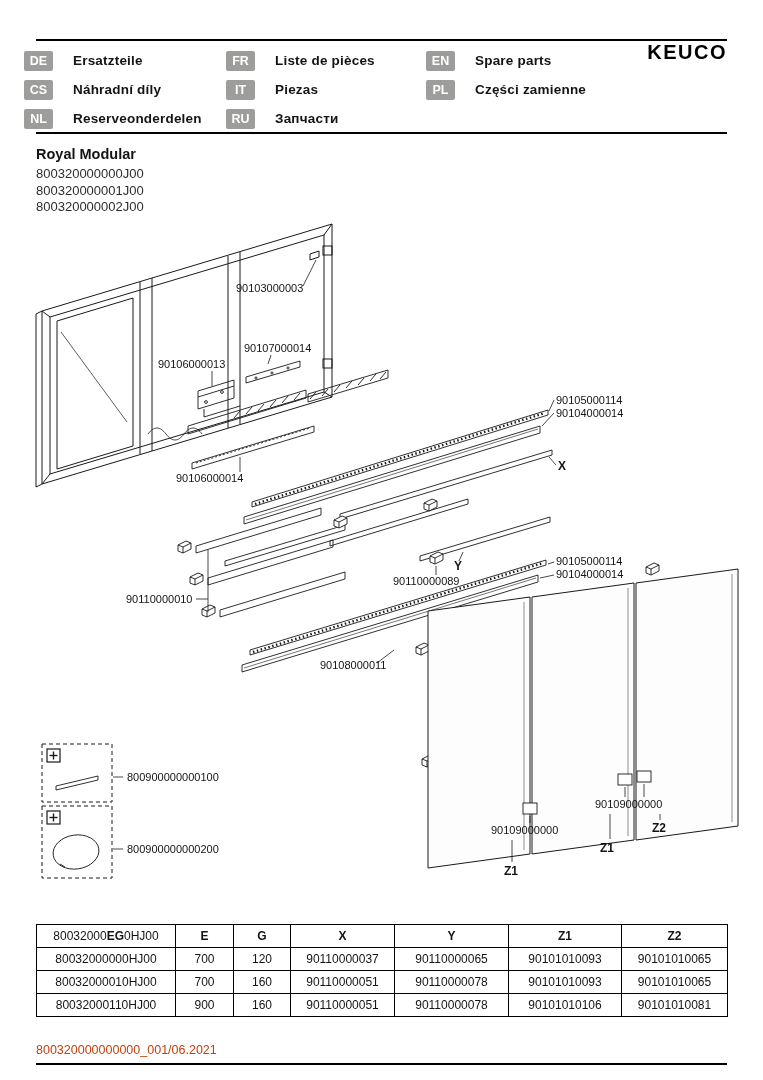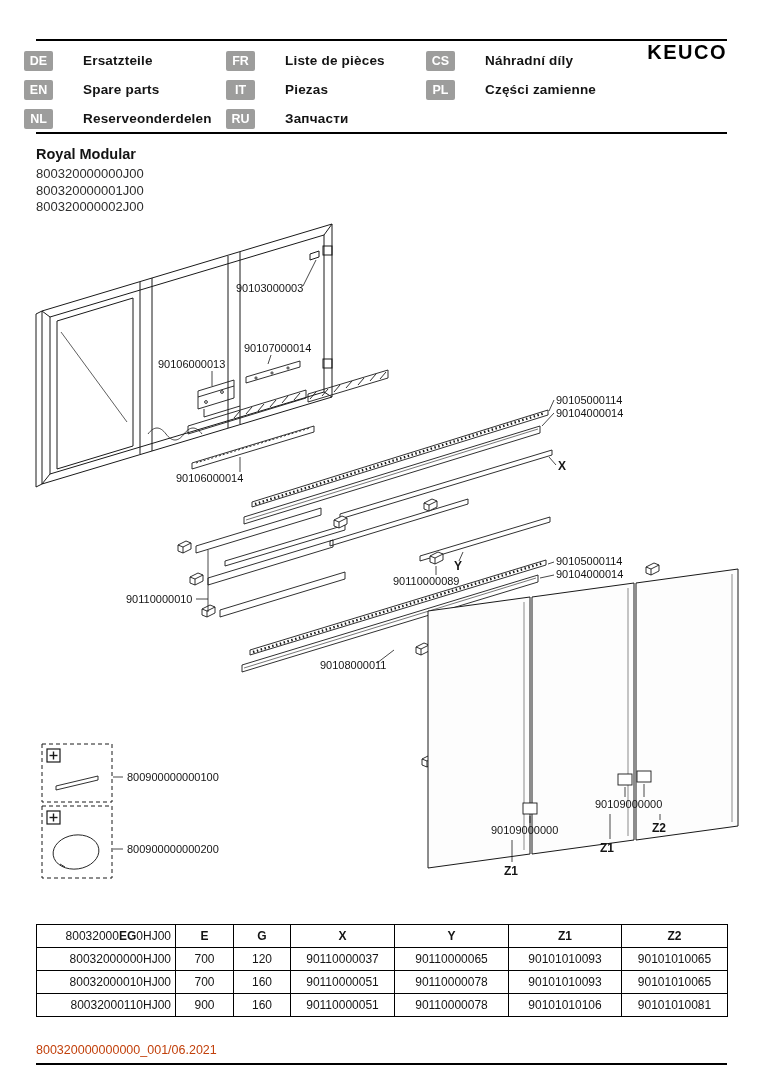--- a/index.html
+++ b/index.html
@@ -17,21 +17,21 @@
   .lang-grid {
     position:absolute; left:24px; top:46px;
     display:grid; grid-template-columns:202px 200px 200px; grid-auto-rows:29px;
   }
   .lang-item { display:flex; align-items:center; }
   .lang-badge {
     width:29px; height:20px; background:#9d9d9c; color:#fff;
     font-weight:bold; font-size:12.5px; display:flex; align-items:center;
     justify-content:center; border-radius:2px; flex:0 0 auto;
   }
-  .lang-label { margin-left:10px; font-weight:bold; font-size:13.5px; letter-spacing:0.2px; white-space:nowrap;padding-left:20px; }
+  .lang-label { font-weight:bold; font-size:13.5px; letter-spacing:0.2px; white-space:nowrap;padding-left:20px; }
 
   .logo {
     position:absolute; top:41px; right:36px; font-size:20px; font-weight:bold;
     letter-spacing:1.5px; color:#000;
   }
 
   
   .product { position:absolute; left:36px; top:146px; }
   .product-name { font-size:14.5px; font-weight:bold; margin-bottom:4px; }
   .variant { font-size:13px; line-height:16.5px; color:#2e2e2d; }
@@ -41,21 +41,21 @@
   .dlabel { font-family:"Liberation Sans", sans-serif; font-size:11px; fill:#141414; }
   .dmark  { font-family:"Liberation Sans", sans-serif; font-size:12px; font-weight:bold; fill:#141414; }
 
   
   .parts-table { position:absolute; left:36px; top:924px; border-collapse:collapse; table-layout:fixed; }
   .parts-table th, .parts-table td {
     border:1px solid #000; height:23px; font-size:12px; text-align:center;
     padding:0 4px; white-space:nowrap;
   }
   .parts-table th { font-weight:bold; }
-  .parts-table th.model, .parts-table td.model { text-align:right; font-weight:normal; }
+  .parts-table th.model, .parts-table td.model { text-align:center; font-weight:normal; }
   .parts-table th.model b { font-weight:bold; }
 
   .footer-text { position:absolute; left:36px; top:1043px; font-size:12.5px; color:#c2410c; }
 </style>
 </head>
 <body>
 
 <div class="page">
 
   <div class="rule rule-top"></div>
@@ -63,26 +63,26 @@
   <div class="lang-grid">
     <div class="lang-item">
       <span class="lang-badge">DE</span>
       <span class="lang-label">Ersatzteile</span>
     </div>
     <div class="lang-item">
       <span class="lang-badge">FR</span>
       <span class="lang-label">Liste de pièces</span>
     </div>
     <div class="lang-item">
+      <span class="lang-badge">EN</span>
+      <span class="lang-label">Spare parts</span>
+    </div>
+    <div class="lang-item">
       <span class="lang-badge">CS</span>
       <span class="lang-label">Náhradní díly</span>
-    </div>
-    <div class="lang-item">
-      <span class="lang-badge">EN</span>
-      <span class="lang-label">Spare parts</span>
     </div>
     <div class="lang-item">
       <span class="lang-badge">IT</span>
       <span class="lang-label">Piezas</span>
     </div>
     <div class="lang-item">
       <span class="lang-badge">PL</span>
       <span class="lang-label">Części zamienne</span>
     </div>
     <div class="lang-item">

